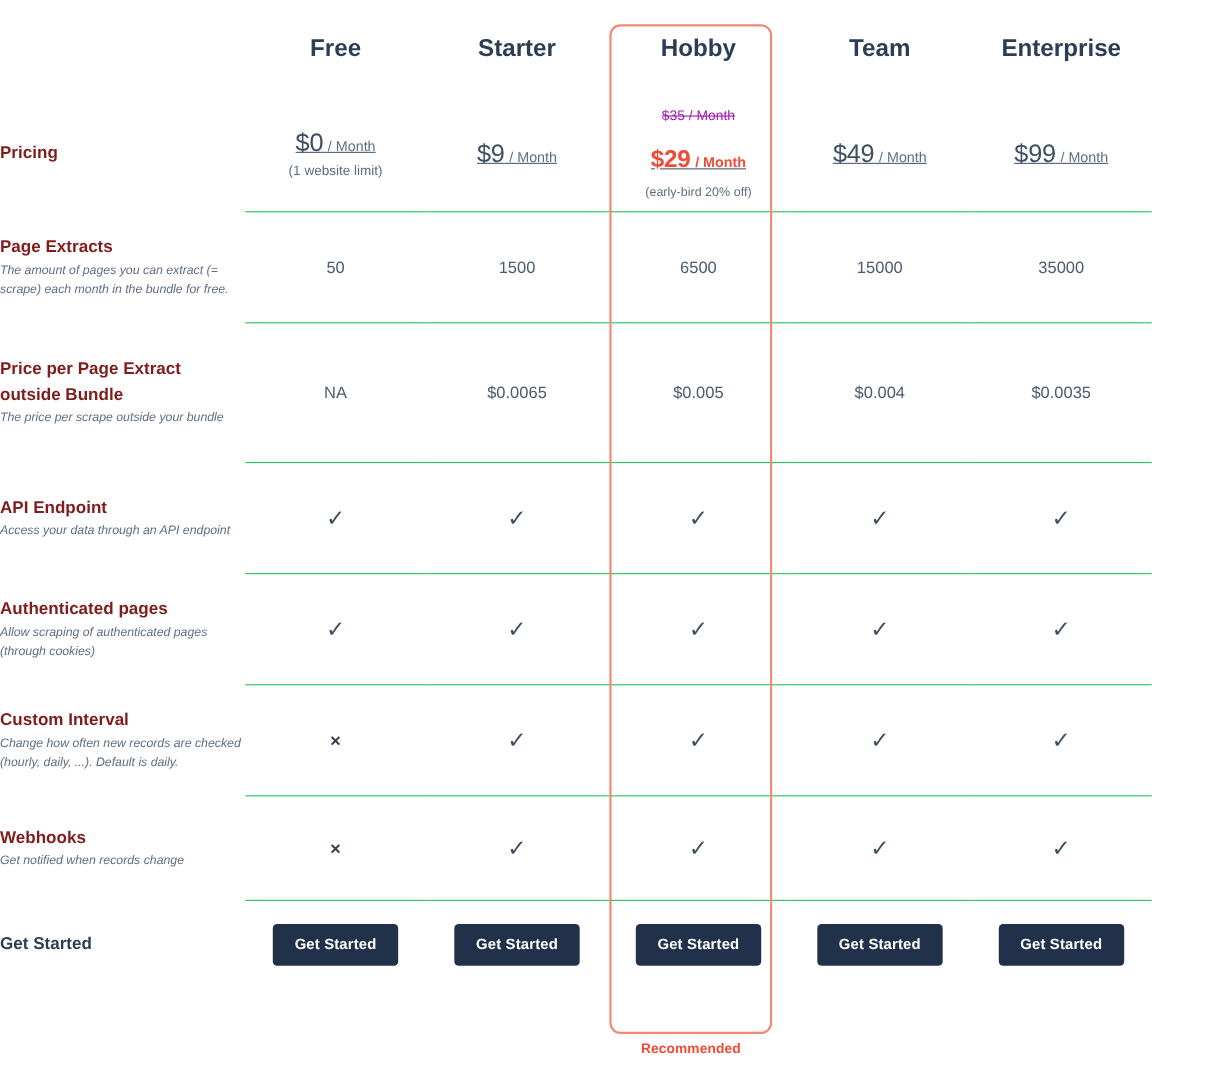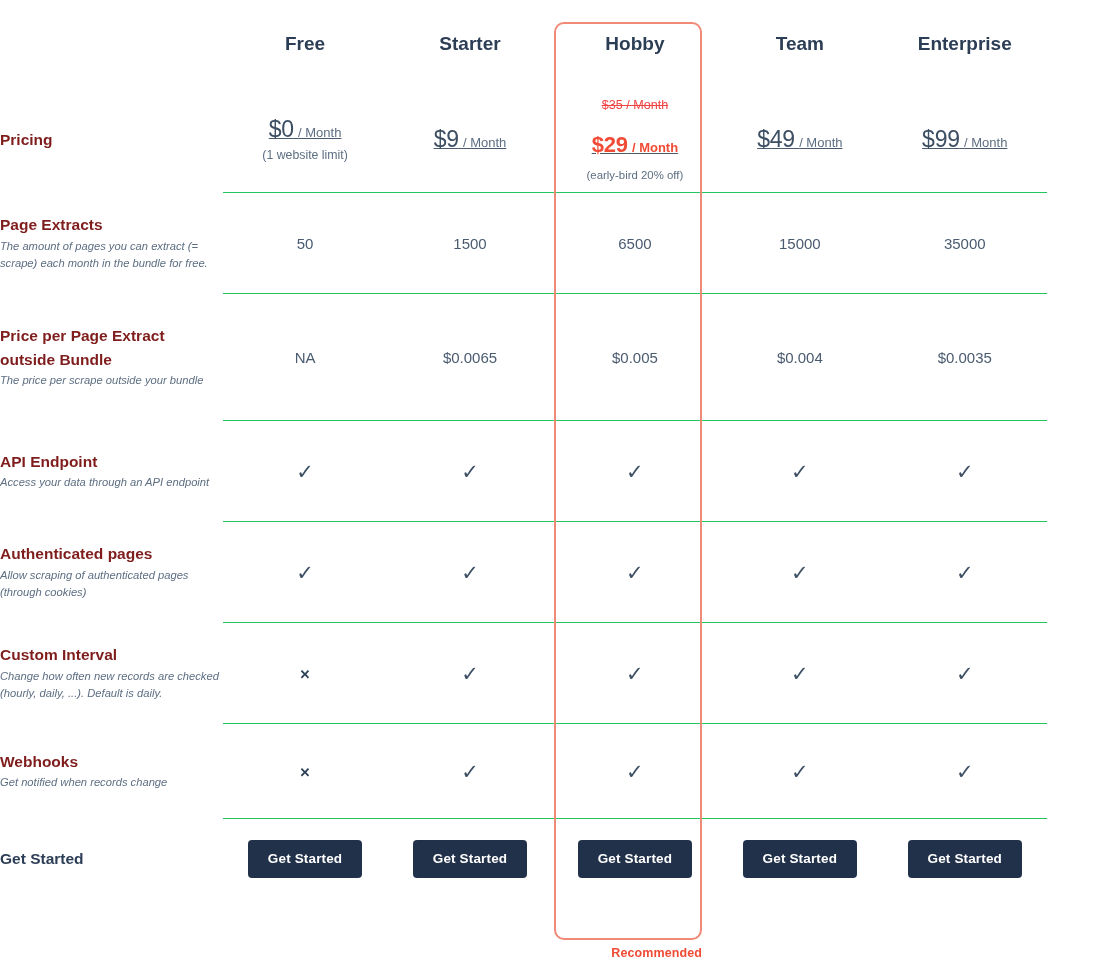--- a/index.html
+++ b/index.html
@@ -36,21 +36,21 @@
     box-sizing: border-box;
     pointer-events: none;
     z-index: 3;
     background: transparent;
   }
   .recommended-label {
     position: absolute;
     left: 554px;
     top: 946px;
     width: 148px;
-    text-align: right;
+    text-align: center;
     font-size: 12.5px;
     font-weight: bold;
     color: #ef4b35;
     letter-spacing: .1px;
     z-index: 4;
   }
 
   
   table.pricing {
     position: relative;
@@ -66,21 +66,21 @@
   .pricing th, .pricing td {
     padding: 0;
     vertical-align: middle;
     background: transparent;
   }
 
   
   .plan-head {
     height: 88px;
     text-align: center;
-    font-size: 19px;
+    font-size: 22px;
     font-weight: bold;
     color: #2c3e55;
     vertical-align: middle;
     padding-bottom: 2px;
   }
 
   
   .row-label {
     padding-left: 66px;
     padding-right: 14px;
@@ -147,21 +147,21 @@
     color: #5d6e82;
   }
   .price-sub {
     font-size: 12.3px;
     color: #5d6e82;
     margin-top: 5px;
     line-height: 1.2;
   }
   .price-old {
     font-size: 12.6px;
-    color: #ef4444;
+    color: #a21caf;
     text-decoration: line-through;
     margin-bottom: 20px;
     line-height: 1.2;
   }
   .price-main.accent .price-amount {
     color: #ef4b35;
     font-weight: bold;
     font-size: 22px;
   }
   .price-main.accent .price-period {

